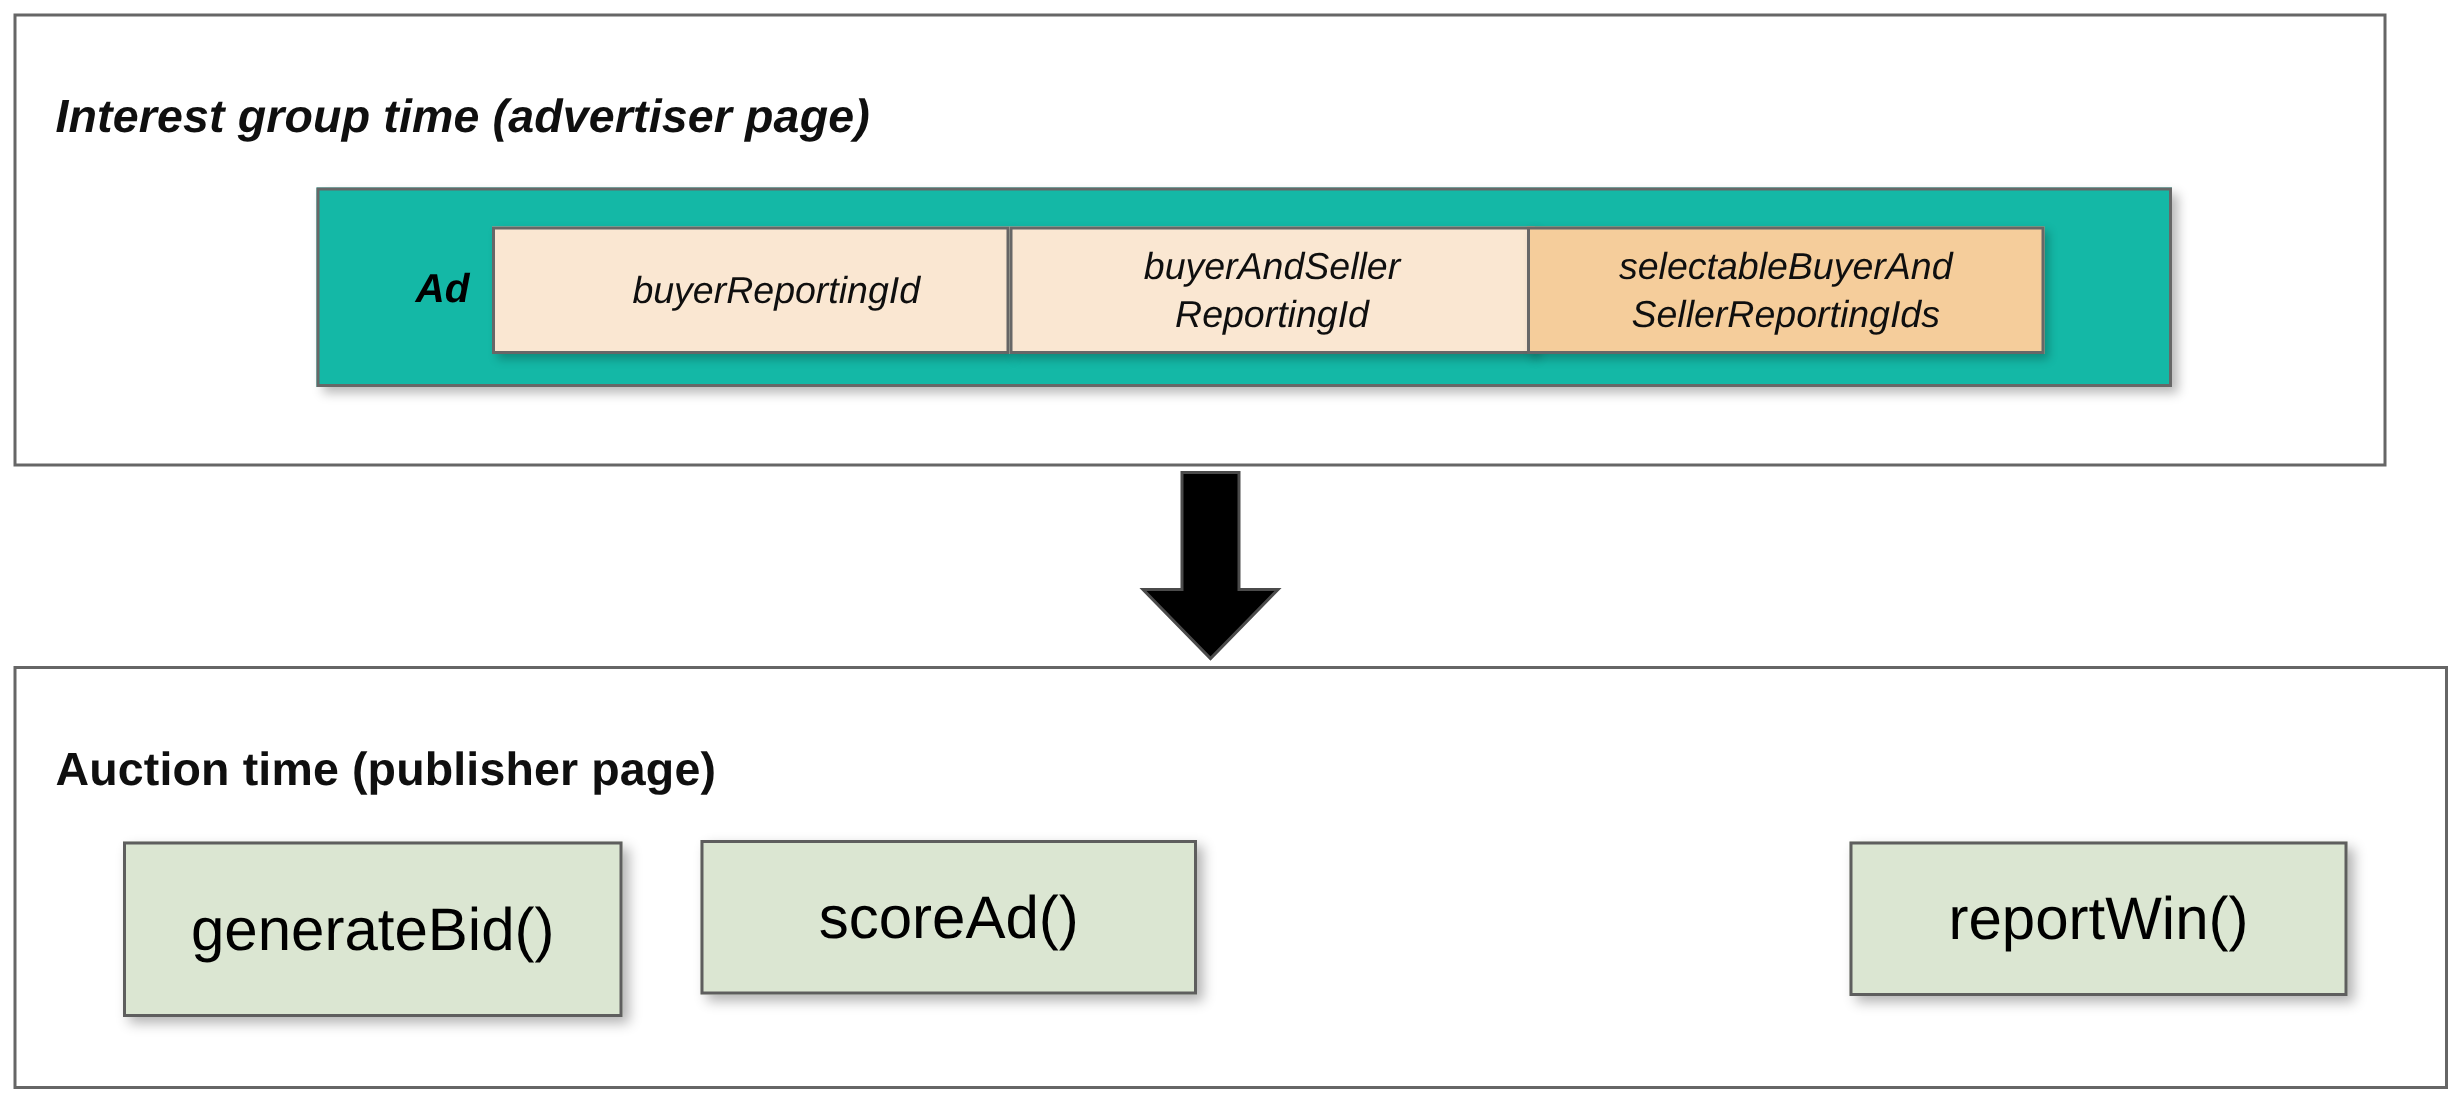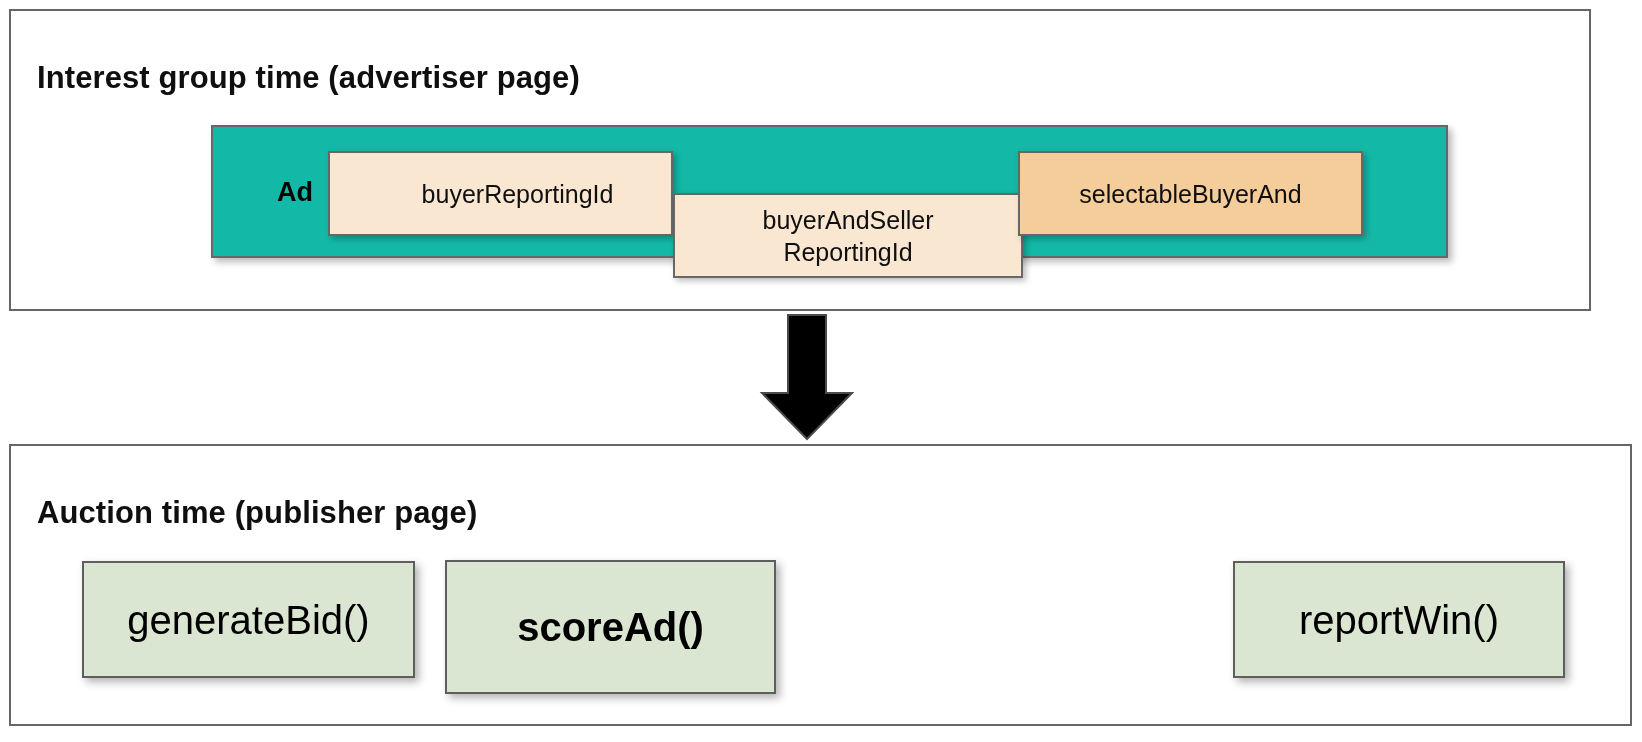--- a/index.html
+++ b/index.html
@@ -28,20 +28,21 @@
     position: absolute;
     background: #ffffff;
     border: 2px solid #666666;
     box-sizing: border-box;
   }
   #panel-advertiser {
     left: 9px;
     top: 9px;
     width: 1582px;
     height: 302px;
+    font-style: italic;
   }
   #panel-auction {
     left: 9px;
     top: 444px;
     width: 1623px;
     height: 282px;
   }
 
   .panel-title {
     position: absolute;
@@ -99,21 +100,20 @@
   .chip.dark  { background: #f5cd9b; }
 
   #chip-buyer-reporting-id {
     left: 115px;
     width: 345px;
     padding-left: 40px;
   }
   #chip-buyer-and-seller-reporting-id {
     left: 460px;
     width: 350px;
-    margin-top: 42px;
   }
   #chip-selectable-buyer-and-seller-reporting-ids {
     left: 805px;
     width: 345px;
   }
 
   
   #flow-arrow {
     position: absolute;
     left: 757px;
@@ -138,37 +138,36 @@
     text-align: center;
     box-shadow: 4px 4px 8px rgba(0,0,0,0.30);
   }
   #fn-generate-bid {
     left: 82px;
     top: 561px;
     width: 333px;
     height: 117px;
   }
   #fn-score-ad {
-    left: 445px;
+    left: 467px;
     top: 560px;
     width: 331px;
-    height: 134px;
-    font-weight: bold;
+    height: 103px;
   }
   #fn-report-result {
     left: 848px;
     top: 560px;
     width: 334px;
     height: 125px;
   }
   #fn-report-win {
     left: 1233px;
     top: 561px;
     width: 332px;
-    height: 117px;
+    height: 103px;
   }
 </style>
 </head>
 <body>
 
 <div class="stage">
 
   <section class="panel" id="panel-advertiser">
 
     <h2 class="panel-title">Interest group time (advertiser page)</h2>
@@ -184,20 +183,21 @@
       <div class="chip light" id="chip-buyer-and-seller-reporting-id">
         <span>
           <span>buyerAndSeller</span><br>
           <span>ReportingId</span>
         </span>
       </div>
 
       <div class="chip dark" id="chip-selectable-buyer-and-seller-reporting-ids">
         <span>
           <span>selectableBuyerAnd</span><br>
+          <span>SellerReportingIds</span>
         </span>
       </div>
 
     </div>
   </section>
 
   <div id="flow-arrow">
     <svg width="100" height="133" viewBox="0 0 100 133" xmlns="http://www.w3.org/2000/svg">
       <path d="M 31 4 L 69 4 L 69 82 L 95 82 L 50 128 L 5 82 L 31 82 Z" fill="#000000" stroke="#4b4b4b" stroke-width="2" stroke-linejoin="miter"></path>
     </svg>

